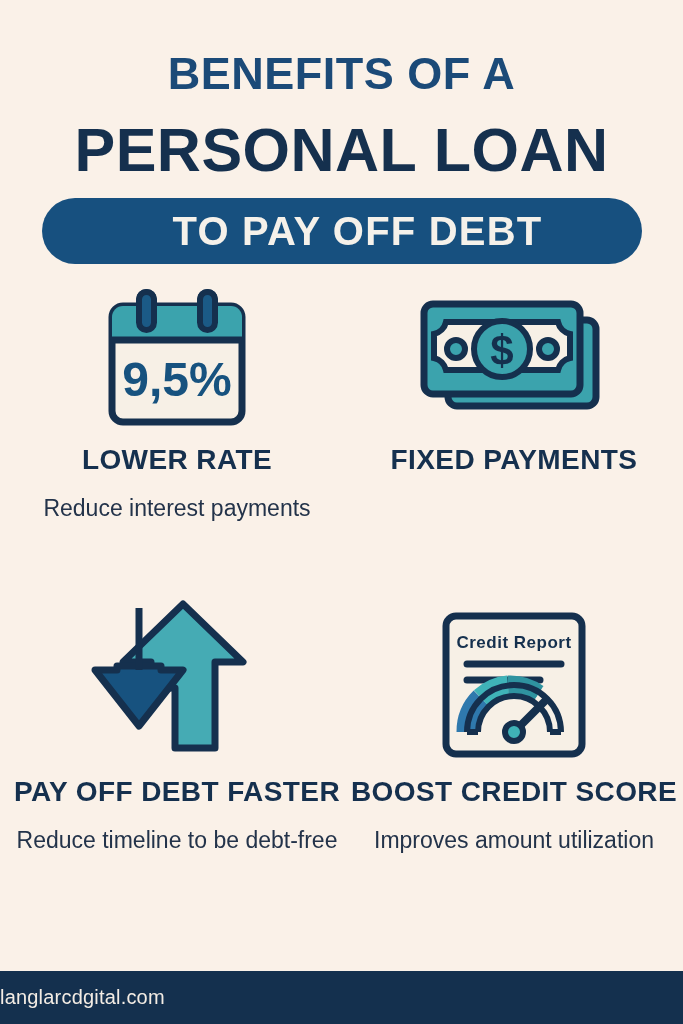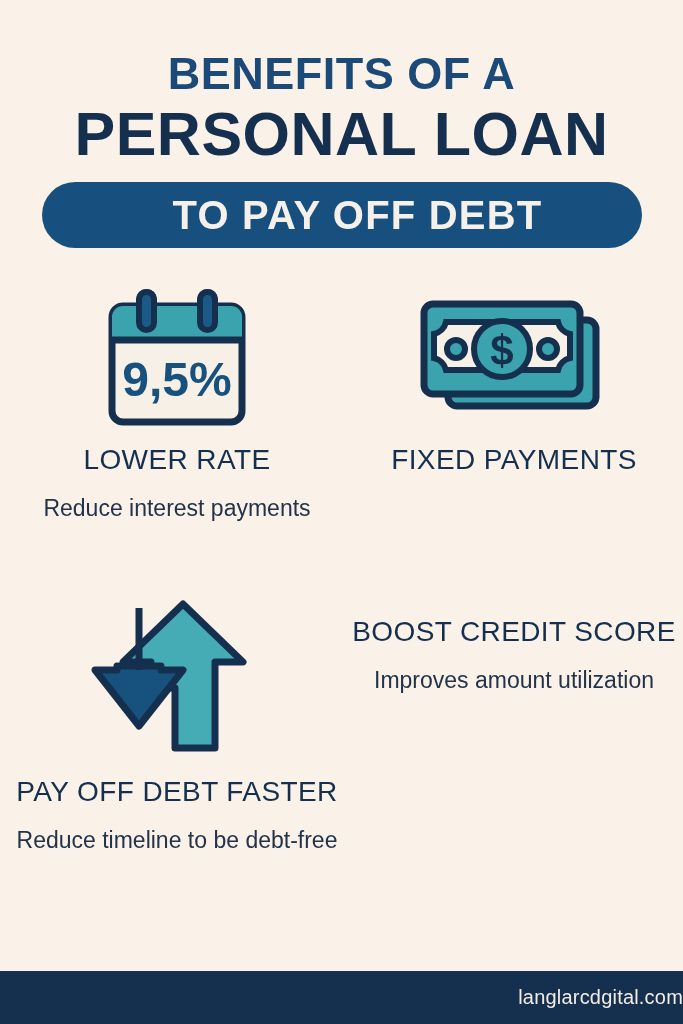--- a/index.html
+++ b/index.html
@@ -39,21 +39,21 @@
     letter-spacing: 0.5px;
     line-height: 1.0;
     text-transform: uppercase;
   }
   .title-line2 {
     font-size: 61px;
     font-weight: bold;
     color: #15304e;
     letter-spacing: 0.5px;
     line-height: 1.08;
-    margin-top: 6px;
+    margin-top: 22px;
     text-transform: uppercase;
   }
   .pill {
     margin: 14px auto 0 auto;
     width: 600px;
     height: 66px;
     background: #17507f;
     border-radius: 33px;
     display: flex;
     align-items: center;
@@ -92,21 +92,21 @@
     display: flex;
     align-items: flex-end;
     justify-content: center;
   }
   .cell-2 .icon-wrap, .cell-3 .icon-wrap {
     height: 160px;
   }
 
   .benefit-title {
     font-size: 28px;
-    font-weight: normal;
+    font-weight: bold;
     color: #15304e;
     line-height: 1.12;
     letter-spacing: 0.4px;
     margin-top: 16px;
     text-transform: uppercase;
   }
   .benefit-desc {
     font-size: 23px;
     color: #23334a;
     line-height: 1.28;
@@ -117,21 +117,21 @@
   
   .footer {
     position: absolute;
     left: 0;
     bottom: 0;
     width: 683px;
     height: 53px;
     background: #14304e;
     display: flex;
     align-items: center;
-    justify-content: flex-end;
+    justify-content: flex-start;
     margin-top: 6px;
   }
   .footer-text {
     color: #f3ece4;
     font-size: 20px;
     letter-spacing: 0.2px;
   }
 
   svg { display: block; }
 </style>
@@ -200,20 +200,42 @@
           <path d="M52 12 L52 68 L16 68 L52 124 L88 68 L52 68 Z" fill="none" stroke="none"></path>
           <path d="M30 66 L30 70 L8 70 L52 126 L96 70 L74 70 L74 66 Z" fill="#17527f" stroke="#15304e" stroke-width="7" stroke-linejoin="round"></path>
           <line x1="52" y1="8" x2="52" y2="70" stroke="#15304e" stroke-width="7"></line>
         </svg>
       </div>
       <div class="benefit-title">Pay Off Debt Faster</div>
       <div class="benefit-desc">Reduce timeline to be debt-free</div>
     </div>
 
     <div class="cell cell-3">
+      <div class="icon-wrap">
+        <svg width="160" height="150" viewBox="0 0 160 150">
+          <rect x="12" y="6" width="136" height="138" rx="10" fill="#f7f0e6" stroke="#15304e" stroke-width="7"></rect>
+          <text x="80" y="38" text-anchor="middle" font-family="Liberation Sans, sans-serif" font-size="17" font-weight="bold" letter-spacing="0.5" fill="#15304e">Credit Report</text>
+          <line x1="33" y1="54" x2="127" y2="54" stroke="#15304e" stroke-width="7" stroke-linecap="round"></line>
+          <line x1="33" y1="70" x2="106" y2="70" stroke="#15304e" stroke-width="7" stroke-linecap="round"></line>
+
+          <g fill="none" stroke-width="21">
+            <path d="M33 122 A47 47 0 0 1 47 88" stroke="#2f79ad"></path>
+            <path d="M47 88 A47 47 0 0 1 74 76" stroke="#3fb3b8"></path>
+            <path d="M74 76 A47 47 0 0 1 104 85" stroke="#2f93a0"></path>
+            <path d="M104 85 A47 47 0 0 1 127 122" stroke="#f7f0e6"></path>
+          </g>
+          <path d="M33 122 A47 47 0 0 1 127 122" fill="none" stroke="#15304e" stroke-width="6"></path>
+          <path d="M44 122 A36 36 0 0 1 116 122" fill="none" stroke="#15304e" stroke-width="6"></path>
+          <line x1="33" y1="122" x2="44" y2="122" stroke="#15304e" stroke-width="6"></line>
+          <line x1="116" y1="122" x2="127" y2="122" stroke="#15304e" stroke-width="6"></line>
+
+          <line x1="80" y1="122" x2="112" y2="90" stroke="#15304e" stroke-width="8" stroke-linecap="round"></line>
+          <circle cx="80" cy="122" r="9" fill="#3fb3b8" stroke="#15304e" stroke-width="6"></circle>
+        </svg>
+      </div>
       <div class="benefit-title">Boost Credit Score</div>
       <div class="benefit-desc">Improves amount utilization</div>
     </div>
 
   </div>
 
   <div class="footer">
     <span class="footer-text">langlarcdgital.com</span>
   </div>
 

